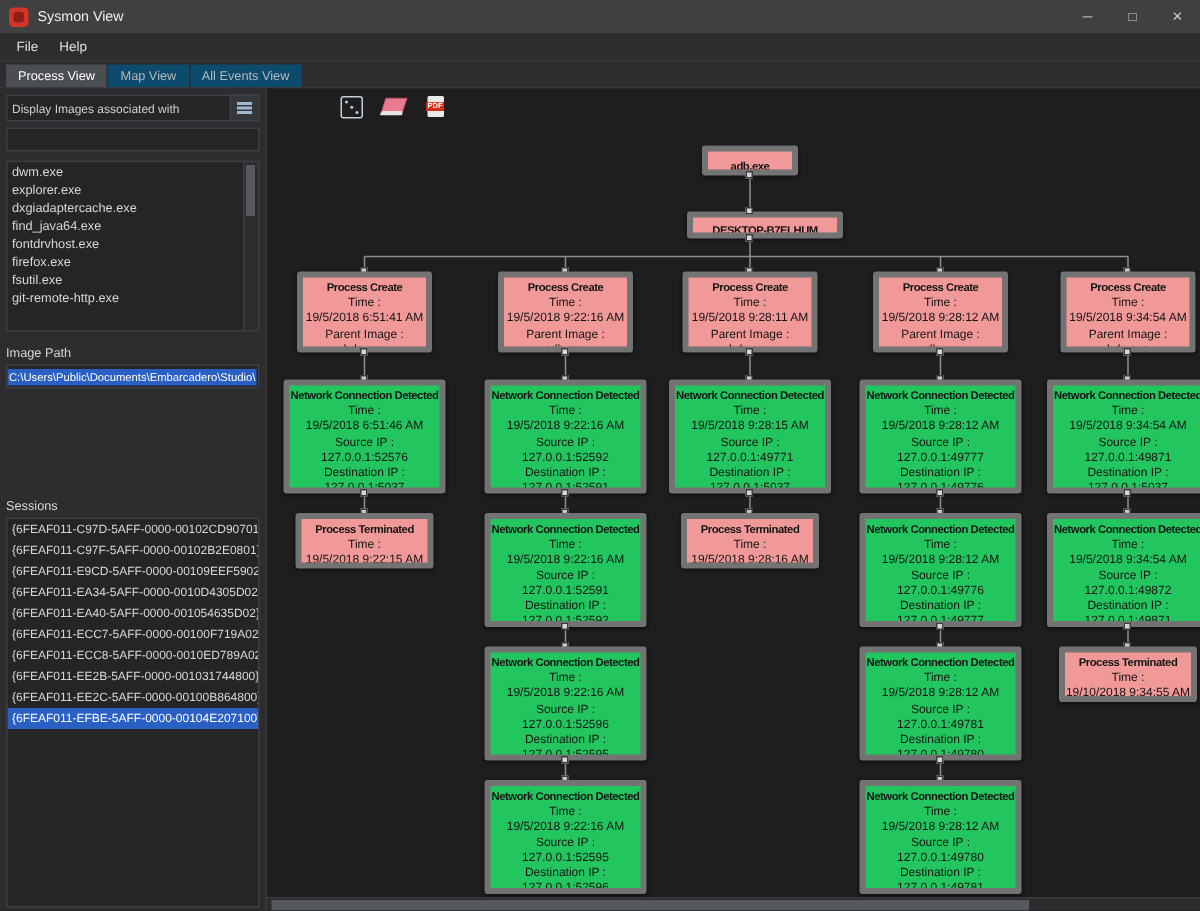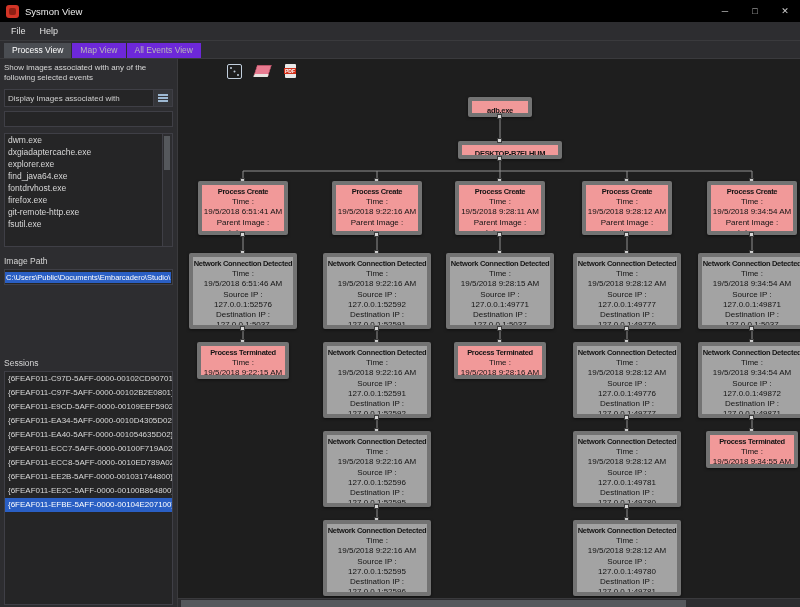--- a/index.html
+++ b/index.html
@@ -1,31 +1,31 @@
 <!DOCTYPE html>
 <html><head>
 <meta charset="utf-8">
 <style>
   html,body{margin:0;padding:0}
   body{width:800px;height:607px;background:#2d2d30;overflow:hidden;
        font-family:"Liberation Sans",sans-serif;color:#ddd;position:relative}
 
   
-  .titlebar{height:22px;background:#000000;display:flex;align-items:center;padding-left:6px;gap:6px}
+  .titlebar{height:22px;background:#404040;display:flex;align-items:center;padding-left:6px;gap:6px}
   .app-icon{width:13px;height:13px;background:#d23527;border-radius:3px;position:relative;flex:0 0 auto}
   .app-icon::after{content:"";position:absolute;inset:3px;background:#8e1f14;border-radius:2px}
   .title{font-size:9.5px;color:#eee}
   .win-btns{margin-left:auto;display:flex;height:22px}
   .win-btn{width:30px;height:22px;display:flex;align-items:center;justify-content:center;font-size:9px;color:#ccc}
 
   
   .menubar{height:18px;background:#2d2d30;display:flex;align-items:center;padding-left:4px;border-bottom:1px solid #3a3a3d}
   .menu-item{font-size:9px;padding:2px 7px;color:#e0e0e0}
   .tabbar{height:17px;background:#2d2d30;display:flex;align-items:flex-end;padding-left:4px;gap:1px;border-bottom:1px solid #3a3a3d}
-  .tab{font-size:8.5px;padding:2px 8px 3px;color:#b8b8b8;background:#6d28d9;white-space:nowrap}
+  .tab{font-size:8.5px;padding:2px 8px 3px;color:#b8b8b8;background:#0c4a6e;white-space:nowrap}
   .tab.active{background:#4a4d52;color:#fff}
 
   
   .content{display:flex;height:550px}
   .sidebar{width:178px;flex:0 0 178px;background:#2d2d30;border-right:1px solid #3a3a3d;
            box-sizing:border-box;padding:4px;display:flex;flex-direction:column}
   .main{flex:1;position:relative;background:#1e1e1e;overflow:hidden}
 
   
   .caption{font-size:8px;line-height:10px;color:#d6d6d6;margin-bottom:6px}
@@ -65,21 +65,21 @@
   .pdfdoc span{background:#d12f19;color:#fff;font-size:5px;font-weight:bold;padding:0 1px;line-height:6px}
   .hscroll{position:absolute;left:0;right:0;bottom:0;height:10px;background:#2d2d30;border-top:1px solid #3a3a3d}
   .hthumb{position:absolute;left:3px;top:1px;height:7px;width:505px;background:#55585c}
 
   .node{position:absolute;border:4px solid #737373;border-radius:2px;color:#141414;text-align:center;
         font-size:8px;line-height:10.2px;padding-top:2px;box-sizing:border-box;overflow:hidden;
         box-shadow:0 1px 3px rgba(0,0,0,.55);cursor:default}
   .node div{white-space:nowrap;overflow:hidden}
   .node .t{font-weight:bold;font-size:7.5px;letter-spacing:-0.3px}
   .node.pink{background:#f19999}
-  .node.orange{background:#a3a3a3}
+  .node.orange{background:#22c55e}
   .handle{position:absolute;width:5px;height:5px;background:#d6d6d6;border:1px solid #3c3c3c;box-sizing:border-box}
 </style>
 </head>
 <body>
 
 <div class="titlebar">
   <div class="app-icon"></div>
   <div class="title">Sysmon View</div>
   <div class="win-btns">
     <div class="win-btn">─</div>
@@ -95,41 +95,40 @@
 
 <div class="tabbar" id="tabbar">
     <div class="tab active">Process View</div>
     <div class="tab">Map View</div>
     <div class="tab">All Events View</div>
   </div>
 
 <div class="content">
 
   <div class="sidebar">
-    <div class="caption">Show images associated with any of the following selected events</div>
 
     <div class="combo">
       <div class="combo-text">Display Images associated with</div>
       <div class="combo-btn">
         <span class="hlist-icon"></span>
       </div>
     </div>
 
     <div class="text-input"></div>
 
     <div class="listbox images-list">
       <div id="images-list">
           <div class="list-item">dwm.exe</div>
+          <div class="list-item">explorer.exe</div>
           <div class="list-item">dxgiadaptercache.exe</div>
-          <div class="list-item">explorer.exe</div>
           <div class="list-item">find_java64.exe</div>
           <div class="list-item">fontdrvhost.exe</div>
           <div class="list-item">firefox.exe</div>
+          <div class="list-item">fsutil.exe</div>
           <div class="list-item">git-remote-http.exe</div>
-          <div class="list-item">fsutil.exe</div>
         </div>
       <div class="vscroll">
         <div class="vthumb"></div>
       </div>
     </div>
 
     <div class="section-label">Image Path</div>
     <div class="path-input">
       <span>C:\Users\Public\Documents\Embarcadero\Studio\</span>
     </div>
@@ -386,20 +385,20 @@
           <div>Source IP :</div>
           <div>127.0.0.1:49872</div>
           <div>Destination IP :</div>
           <div>127.0.0.1:49871</div>
         </div>
         <div class="handle" style="left: 571px; top: 356px;"></div>
         <div class="handle" style="left: 571px; top: 369px;"></div>
         <div class="node pink" style="left: 528px; top: 372px; width: 92px; height: 37px;">
           <div class="t">Process Terminated</div>
           <div>Time :</div>
-          <div>19/5/2018 9:34:55 AM</div>
+          <div>19/10/2018 9:34:55 AM</div>
         </div>
       </div>
     <div class="hscroll">
       <div class="hthumb"></div>
     </div>
   </div>
 </div>
 
 </body></html>

